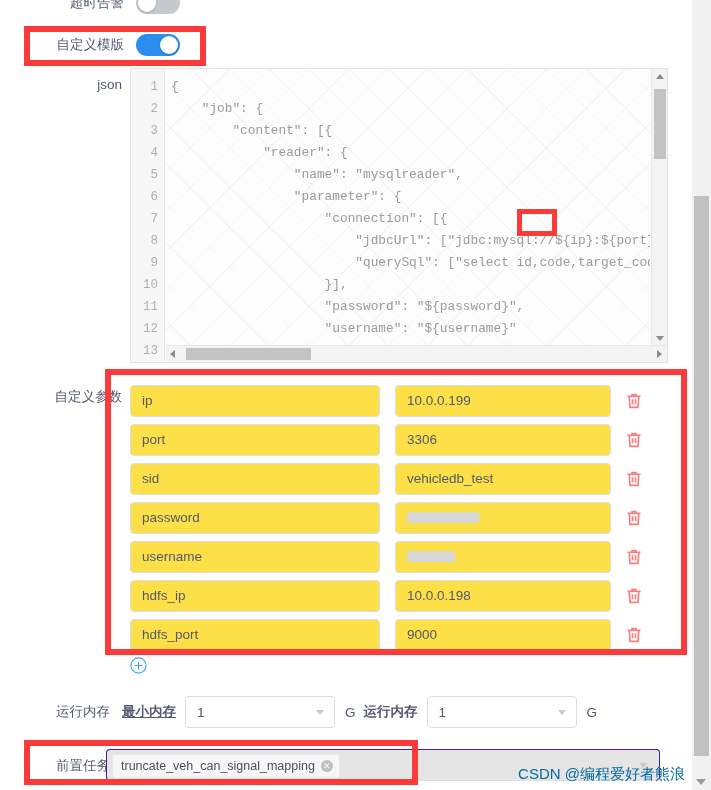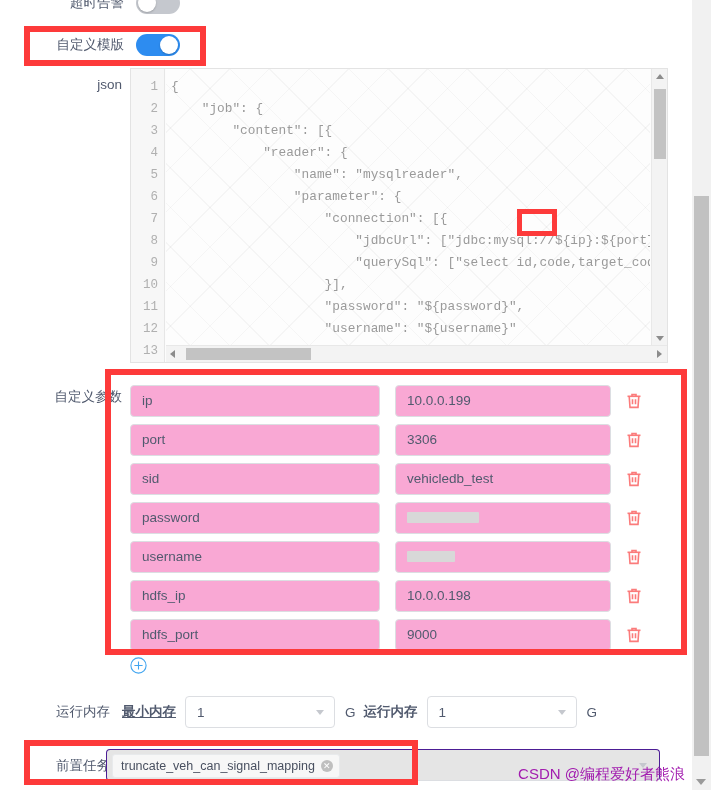--- a/index.html
+++ b/index.html
@@ -213,21 +213,21 @@
   .param-row {
     display: flex;
     align-items: center;
     height: 39px;
   }
   .inp {
     box-sizing: border-box;
     height: 32px;
     border: 1px solid #dcdee2;
     border-radius: 4px;
-    background: #f9a8d4;
+    background: #fde047;
     padding: 0 11px;
     display: flex;
     align-items: center;
     color: #515a6e;
     font-size: 13.5px;
   }
   .inp.key { width: 250px; }
   .inp.val { width: 216px; margin-left: 15px; }
   .masked {
     display: inline-block;
@@ -323,21 +323,21 @@
     pointer-events: none;
     z-index: 40;
   }
   .redbox.thin { border-width: 5px; }
 
   
   #watermark {
     position: absolute;
     right: 26px;
     bottom: 6px;
-    color: #a21caf;
+    color: #0369a1;
     font-size: 15px;
     white-space: nowrap;
     z-index: 50;
   }
 </style>
 </head>
 <body>
 
 <div id="page">
 

